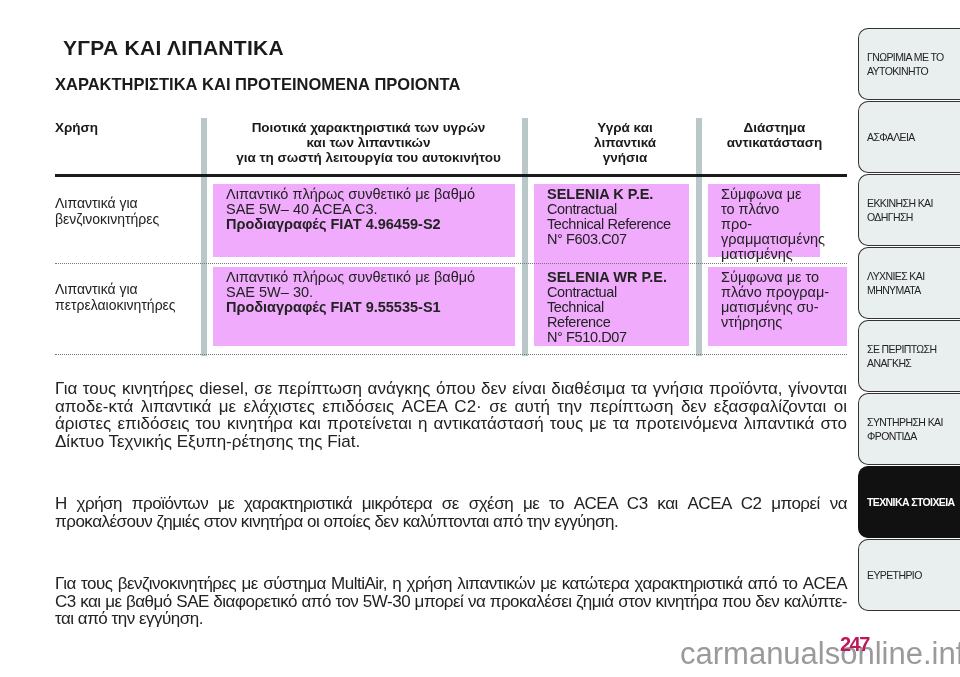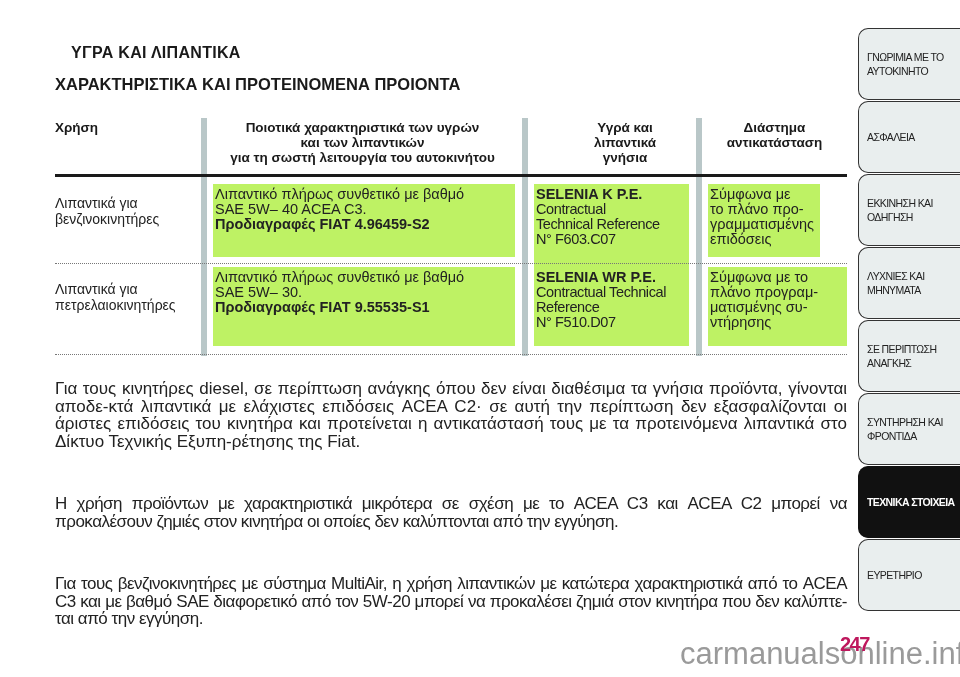--- a/index.html
+++ b/index.html
@@ -1,28 +1,28 @@
 <!DOCTYPE html>
 <html><head>
 <meta charset="utf-8">
 <style>
   html, body { margin:0; padding:0; }
   body { width:960px; height:677px; background:#ffffff; position:relative; overflow:hidden;
          font-family:"Liberation Sans", sans-serif; color:#1a1a1a; }
-  .page-title { position:absolute; left:55px; top:28px; font-size:16px; font-weight:bold; letter-spacing:0.3px; margin:16px; }
+  .page-title { position:absolute; left:55px; top:28px; font-size:21px; font-weight:bold; letter-spacing:0.3px; margin:8px; }
   .section-title { position:absolute; left:55px; top:75px; font-size:16.5px; font-weight:bold; margin:0; }
 
   .table { position:absolute; left:55px; top:118px; width:792px; height:238px; }
   .vsep { position:absolute; top:0; width:6px; background:#b9c7c8; height:238px; }
   .hdr { position:absolute; top:2px; font-size:13.5px; font-weight:bold; line-height:15px; text-align:center; }
   .hdr.left { text-align:left; }
   .thick-rule { position:absolute; left:0; top:56px; width:792px; height:3px; background:#1a1a1a; }
   .dot-rule { position:absolute; left:0; width:792px; height:0; border-top:1px dotted #777; }
   .use-cell { position:absolute; left:0; font-size:14px; line-height:16px; color:#222; }
-  .shade { position:absolute; background:#bef264; font-size:14.5px; line-height:15px; padding:3px 2px; box-sizing:border-box; color:#222; }
+  .shade { position:absolute; background:#f0abfc; font-size:14.5px; line-height:15px; padding:3px 13px; box-sizing:border-box; color:#222; }
   .shade b { font-weight:bold; }
   .shade .line { display:block; }
 
   .body-text { position:absolute; left:55px; top:380px; width:792px; font-size:17px; line-height:17.5px; text-align:justify; color:#222; }
   .body-text p { margin:0 0 7px 0; }
   .body-text p.narrow { font-family:"Liberation Sans", sans-serif; letter-spacing:-0.5px;margin-top:45px; }
 
   .tabs { position:absolute; left:858px; top:28px; width:102px; }
   .tab { position:relative; height:72px; margin-bottom:1px; background:#e9eeee; border:1.5px solid #333; border-right:none;
          border-radius:10px 0 0 10px; box-sizing:border-box; display:flex; align-items:center; padding-left:8px;
@@ -40,21 +40,21 @@
 
 <div class="table">
 
   <div class="vsep" style="left:146px"></div>
   <div class="vsep" style="left:467px"></div>
   <div class="vsep" style="left:641px"></div>
 
   <div class="hdr left" style="left:0; width:140px;">
     <span style="display:block">Χρήση</span>
   </div>
-  <div class="hdr" style="left:150px; width:315px;">
+  <div class="hdr" style="left:156px; width:315px;">
     <span style="display:block">Ποιοτικά χαρακτηριστικά των υγρών</span>
     <span style="display:block">και των λιπαντικών</span>
     <span style="display:block">για τη σωστή λειτουργία του αυτοκινήτου</span>
   </div>
   <div class="hdr" style="left:473px; width:194px;">
     <span style="display:block">Υγρά και</span>
     <span style="display:block">λιπαντικά</span>
     <span style="display:block">γνήσια</span>
   </div>
   <div class="hdr" style="left:647px; width:145px;">
@@ -76,21 +76,21 @@
   <div class="shade" style="left:479px; top:66px; width:155px; height:95px;">
     <b class="line">SELENIA K P.E.</b>
     <span class="line" style="letter-spacing:-0.4px">Contractual</span>
     <span class="line" style="letter-spacing:-0.4px">Technical Reference</span>
     <span class="line" style="letter-spacing:-0.4px">N° F603.C07</span>
   </div>
   <div class="shade" style="left:653px; top:66px; width:112px; height:73px;">
     <span class="line">Σύμφωνα με</span>
     <span class="line">το πλάνο προ-</span>
     <span class="line">γραμματισμένης</span>
-    <span class="line">επιδόσεις</span>
+    <span class="line">ματισμένης</span>
   </div>
 
   <div class="dot-rule" style="top:145px;"></div>
 
   <div class="use-cell" style="top:163px;">
     <span style="display:block">Λιπαντικά για</span>
     <span style="display:block">πετρελαιοκινητήρες</span>
   </div>
   <div class="shade" style="left:158px; top:149px; width:302px; height:79px;">
     <span class="line">Λιπαντικό πλήρως συνθετικό με βαθμό</span>
@@ -109,21 +109,21 @@
     <span class="line">ματισμένης συ-</span>
     <span class="line">ντήρησης</span>
   </div>
 
   <div class="dot-rule" style="top:236px;"></div>
 </div>
 
 <div class="body-text">
   <p>Για τους κινητήρες diesel, σε περίπτωση ανάγκης όπου δεν είναι διαθέσιμα τα γνήσια προϊόντα, γίνονται αποδε-κτά λιπαντικά με ελάχιστες επιδόσεις ACEA C2· σε αυτή την περίπτωση δεν εξασφαλίζονται οι άριστες επιδόσεις του κινητήρα και προτείνεται η αντικατάστασή τους με τα προτεινόμενα λιπαντικά στο Δίκτυο Τεχνικής Εξυπη-ρέτησης της Fiat.</p>
   <p class="narrow">Η χρήση προϊόντων με χαρακτηριστικά μικρότερα σε σχέση με το ACEA C3 και ACEA C2 μπορεί να προκαλέσουν ζημιές στον κινητήρα οι οποίες δεν καλύπτονται από την εγγύηση.</p>
-  <p class="narrow">Για τους βενζινοκινητήρες με σύστημα MultiAir, η χρήση λιπαντικών με κατώτερα χαρακτηριστικά από το ACEA C3 και με βαθμό SAE διαφορετικό από τον 5W-20 μπορεί να προκαλέσει ζημιά στον κινητήρα που δεν καλύπτε-ται από την εγγύηση.</p>
+  <p class="narrow">Για τους βενζινοκινητήρες με σύστημα MultiAir, η χρήση λιπαντικών με κατώτερα χαρακτηριστικά από το ACEA C3 και με βαθμό SAE διαφορετικό από τον 5W-30 μπορεί να προκαλέσει ζημιά στον κινητήρα που δεν καλύπτε-ται από την εγγύηση.</p>
 </div>
 
 <nav class="tabs">
   <div class="tab">
       <span>ΓΝΩΡΙΜΙΑ ΜΕ ΤΟ
 ΑΥΤΟΚΙΝΗΤΟ</span>
     </div>
   <div class="tab">
       <span>ΑΣΦΑΛΕΙΑ</span>
     </div>

